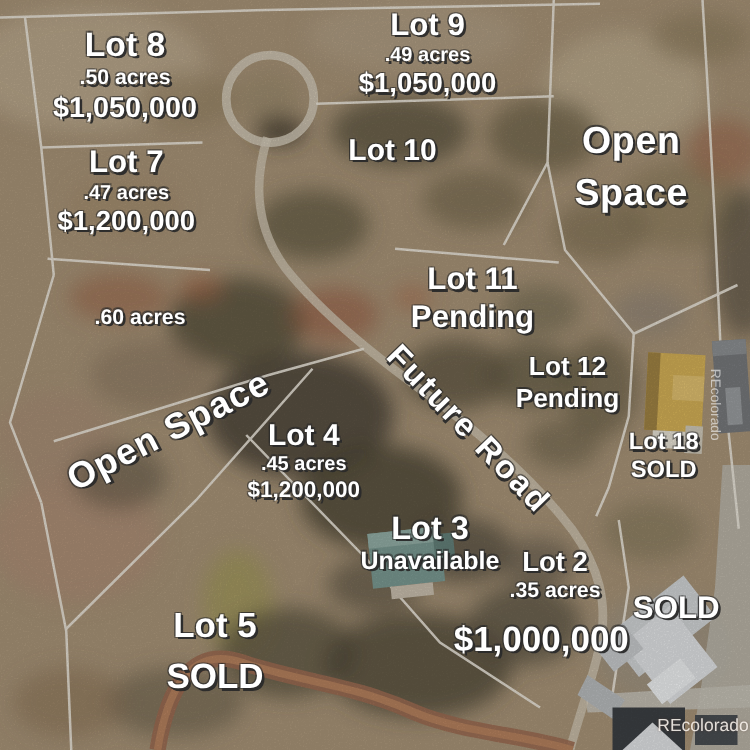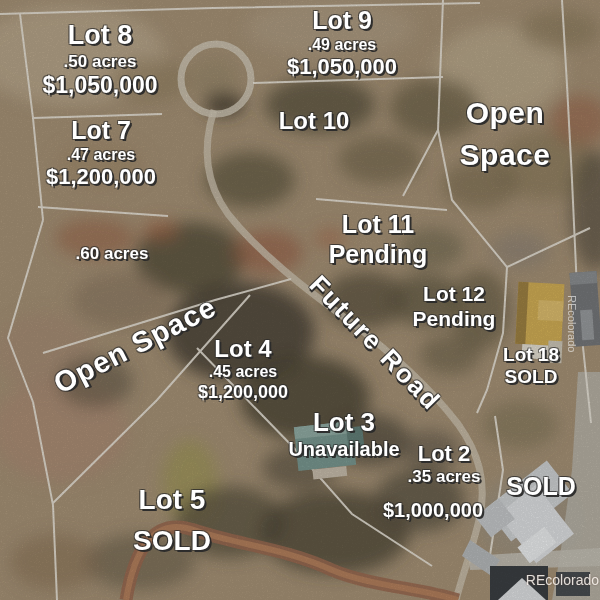--- a/index.html
+++ b/index.html
@@ -21,21 +21,21 @@
   .l9{left:342px;top:43px}.l9 .t1{font-size:25px}.l9 .t2{font-size:16px}.l9 .t3{font-size:22px}
   .l10{left:314px;top:121px}.l10 .t1{font-size:24px}.l10 .t2{font-size:16px}.l10 .t3{font-size:17px}
   .l7{left:101px;top:153px}.l7 .t1{font-size:25px}.l7 .t2{font-size:16px}.l7 .t3{font-size:22px}
   .l6{left:112px;top:254px}.l6 .t1{font-size:25px}.l6 .t2{font-size:17px}.l6 .t3{font-size:23px}
   .l11{left:378px;top:239px}.l11 .t1,.l11 .t2{font-size:25px}
   .l12{left:454px;top:307px}.l12 .t1,.l12 .t2{font-size:21px}
   .l13{left:531px;top:366px}.l13 .t1,.l13 .t2{font-size:19px}
   .l4{left:243px;top:369px}.l4 .t1{font-size:24px}.l4 .t2{font-size:16px}.l4 .t3{font-size:18px}
   .l3{left:344px;top:434px}.l3 .t1{font-size:26px}.l3 .t2{font-size:20px}
   .l2{left:444px;top:482px}.l2 .t1{font-size:22px}.l2 .t2{font-size:17px}
-  .l2 .t3{font-size:20px;margin-top:12px;margin-left:-22px}
+  .l2 .t3{font-size:28px;margin-top:12px;margin-left:-22px}
   .l1{left:541px;top:487px}.l1 .t1,.l1 .t2{font-size:25px}
   .l5{left:172px;top:521px}.l5 .t1,.l5 .t2{font-size:28px;line-height:1.45}
   .os-tr{left:505px;top:134px;width:140px;white-space:normal;font-size:30px;line-height:1.4;letter-spacing:.5px}
   .os-rot{left:135px;top:345px;transform:translate(-50%,-50%) rotate(-27deg);font-size:29px;letter-spacing:1px}
   .froad{left:375px;top:343px;transform:translate(-50%,-50%) rotate(46deg);font-size:26px;letter-spacing:2px}
   .wm-br{position:absolute;right:1px;top:572px;z-index:6;color:rgba(255,250,245,.85);
          font-size:14px;font-weight:400;text-shadow:0 0 2px rgba(90,60,50,.55)}
   .wm-r{position:absolute;left:578px;top:295px;z-index:6;transform:rotate(90deg);transform-origin:left top;
         color:rgba(238,238,238,.65);font-size:11px;font-weight:400;white-space:nowrap}
 </style>

